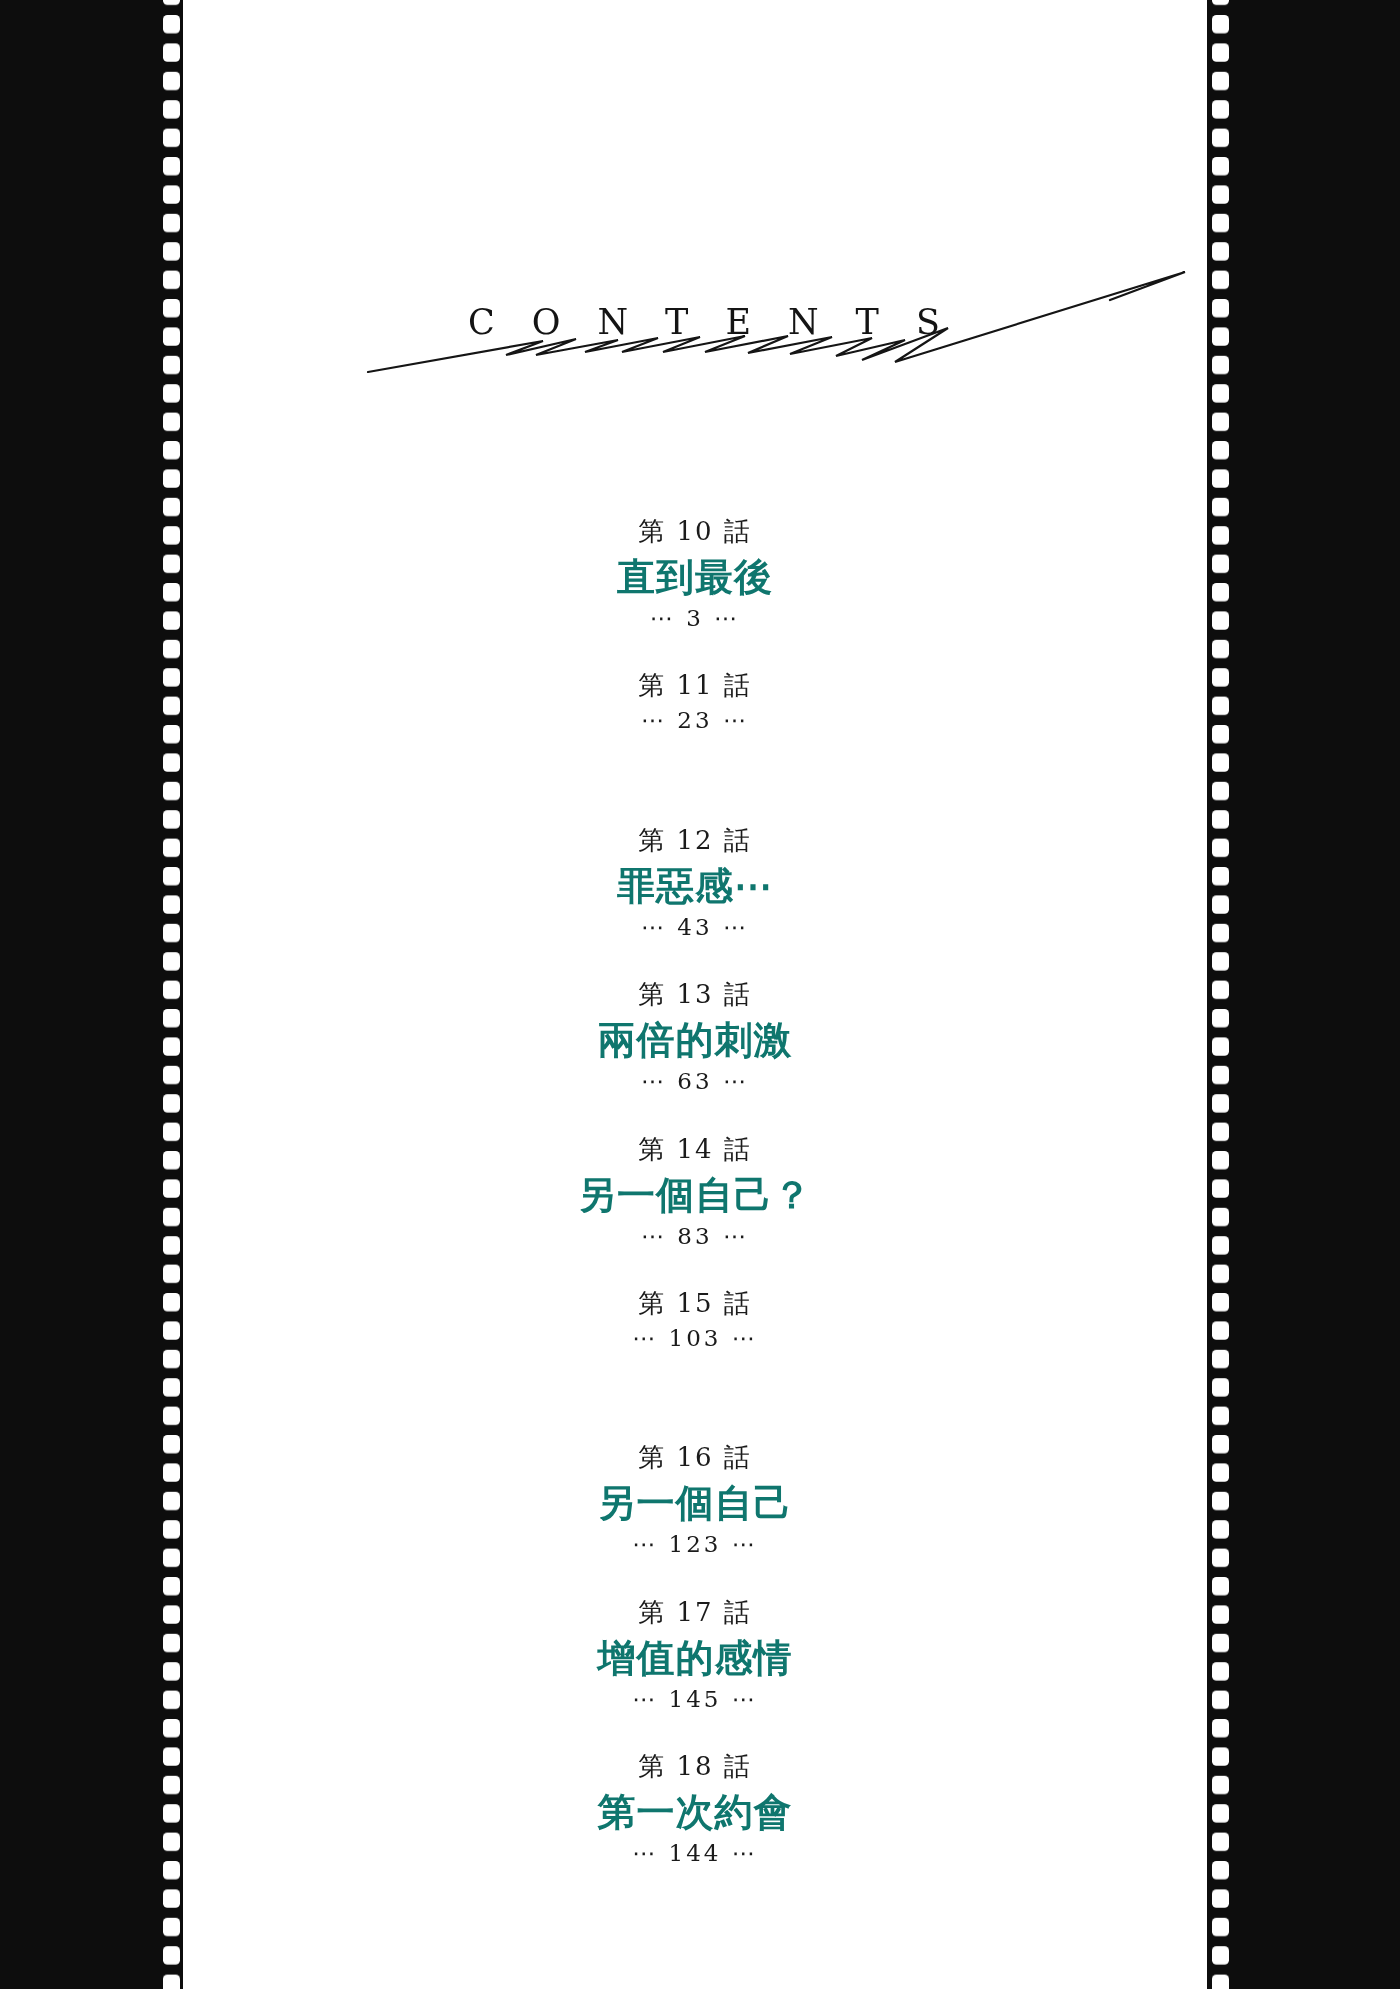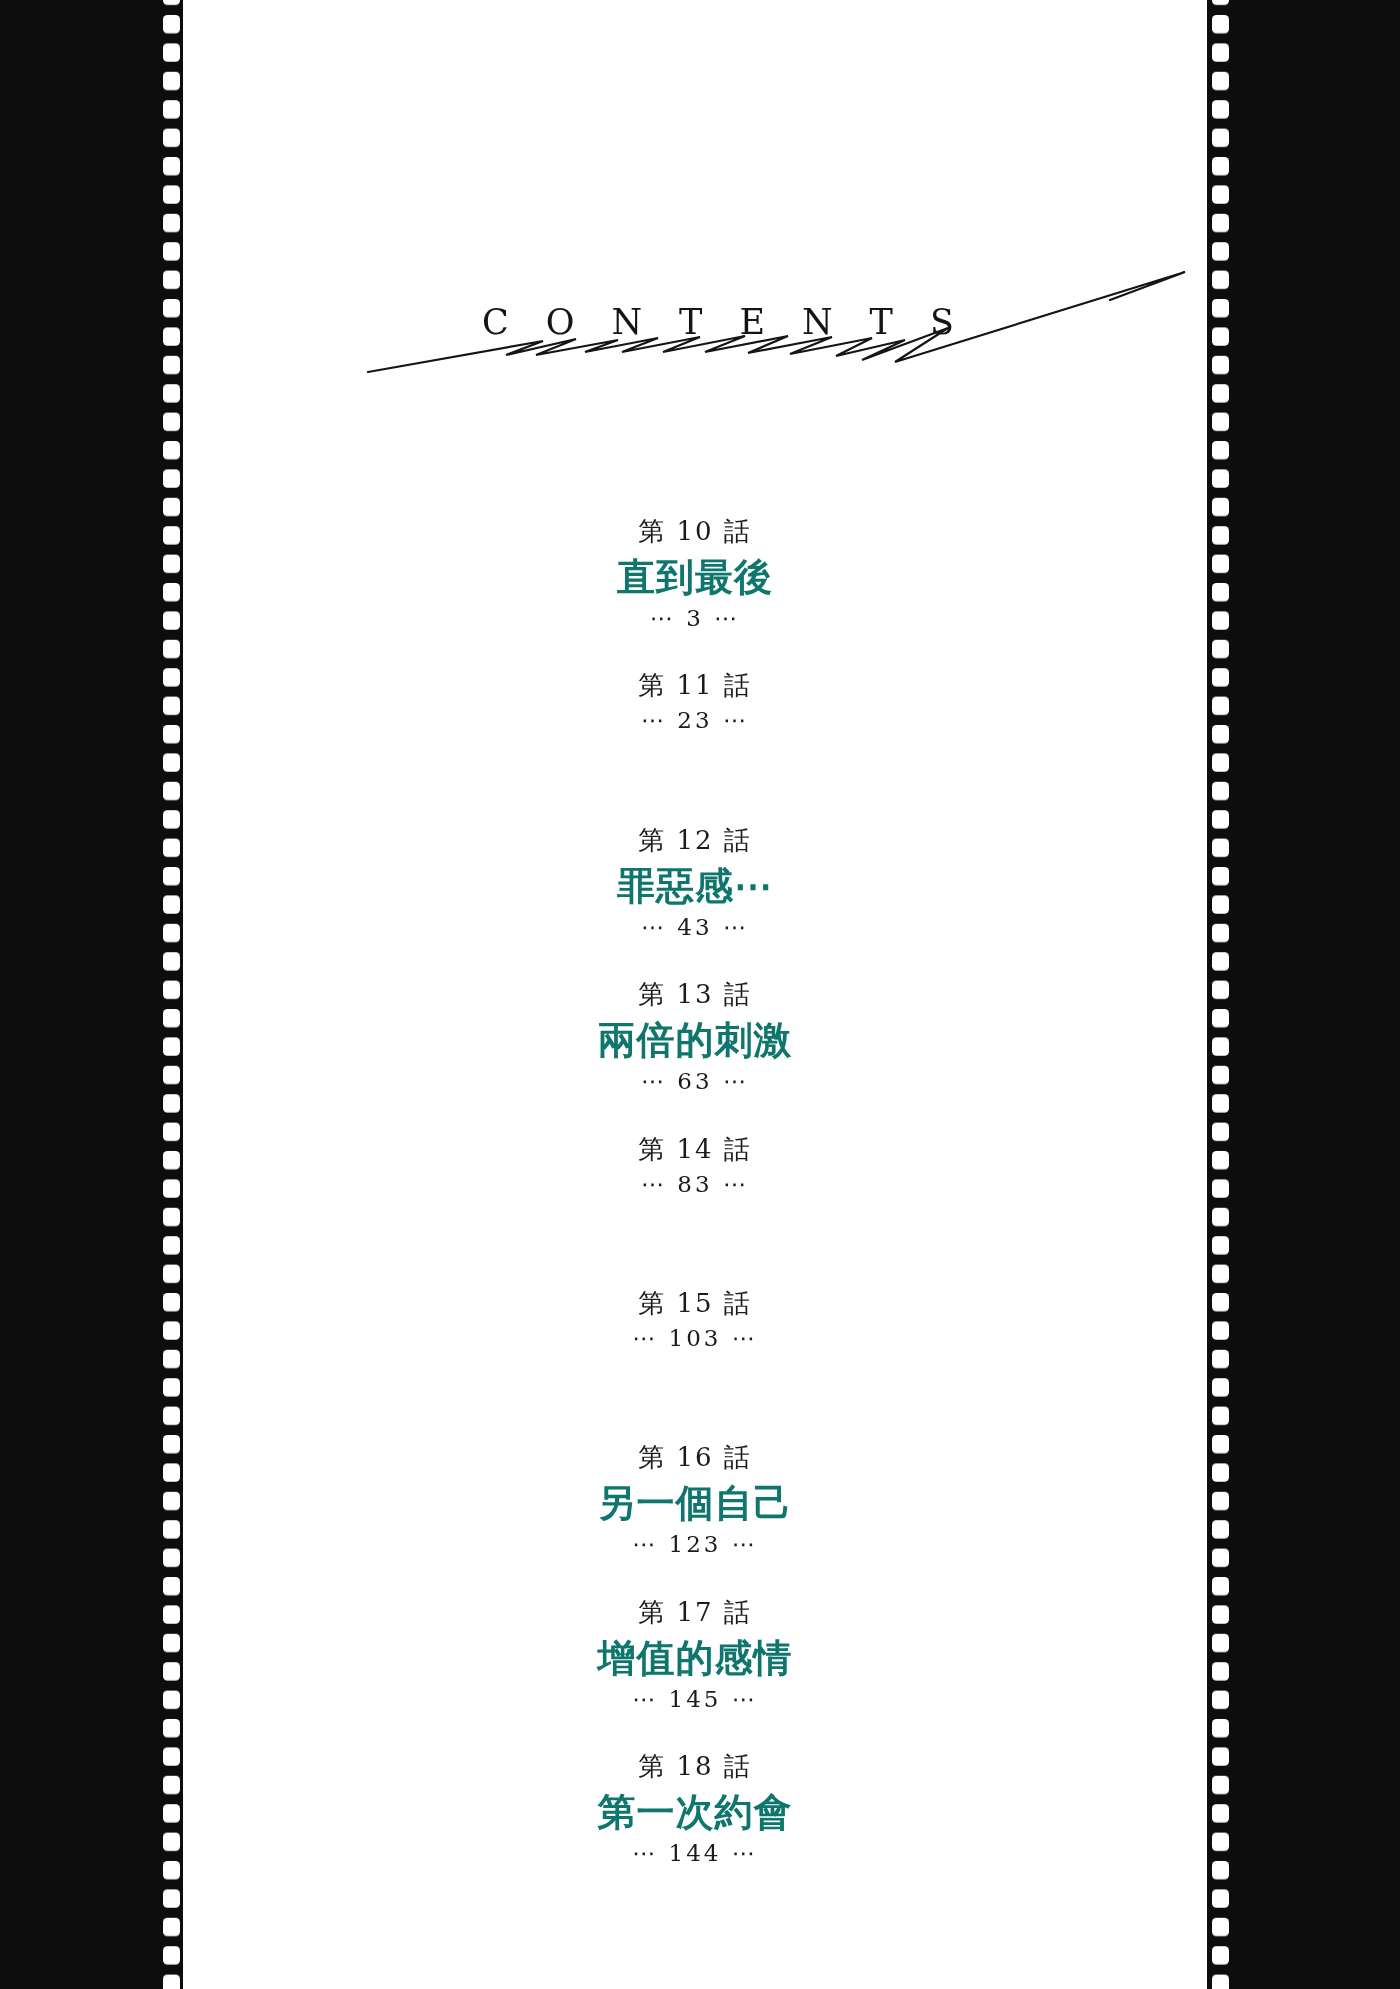--- a/index.html
+++ b/index.html
@@ -32,21 +32,21 @@
     top: 0;
     width: 17px;
     height: 100%;
     display: block;
   }
   .film-strip.left  .holes-svg { left: 163px; }
   .film-strip.right .holes-svg { left: 5px; }
   
   .contents-title {
     position: absolute;
-    left: 482px;
+    left: 468px;
     top: 303px;
     font-size: 35px;
     letter-spacing: 37px;
     line-height: 38px;
     color: #141414;
     white-space: nowrap;
   }
   .scribble-svg {
     position: absolute;
     left: 183px;
@@ -139,20 +139,21 @@
     </div>
 
     <div class="toc-entry">
       <div class="entry-number">第 13 話</div>
       <div class="entry-title">兩倍的刺激</div>
       <div class="entry-page">⋯ 63 ⋯</div>
     </div>
 
     <div class="toc-entry">
       <div class="entry-number">第 14 話</div>
+      <div class="entry-title">另一個自己？</div>
       <div class="entry-page">⋯ 83 ⋯</div>
     </div>
 
     <div class="toc-entry">
       <div class="entry-number">第 15 話</div>
       <div class="entry-page">⋯ 103 ⋯</div>
     </div>
 
     <div class="toc-entry">
       <div class="entry-number">第 16 話</div>

